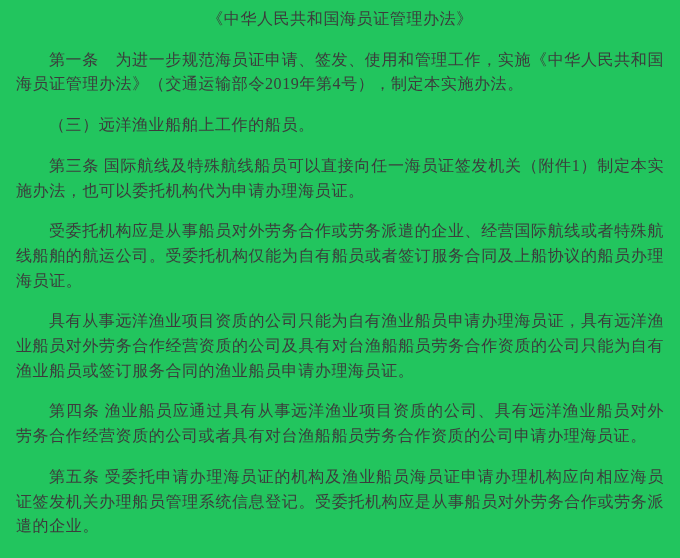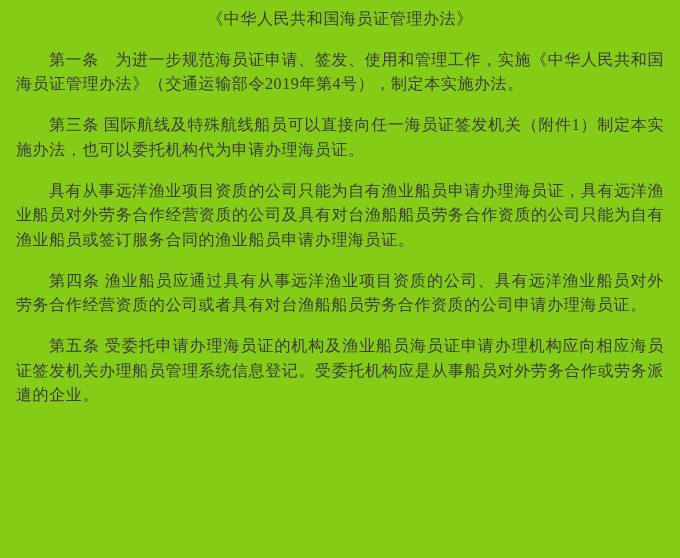--- a/index.html
+++ b/index.html
@@ -10,21 +10,21 @@
   body {
     width: 680px;
     height: 558px;
     overflow: hidden;
   }
   .doc {
     box-sizing: border-box;
     width: 680px;
     height: 558px;
     padding-top: 7px;
-    background: #84cc16;
+    background: #22c55e;
     color: #3c3c3c;
     font-family: "Liberation Serif", "DejaVu Serif", serif;
     font-size: 16px;
     line-height: 24.7px;
     letter-spacing: 0.6px;
     text-align: justify;
   }
   .doc-title-line {
     text-align: center;
     text-indent: 0;
@@ -37,17 +37,19 @@
     word-break: break-all;
     overflow-wrap: anywhere;
   }
 </style>
 </head>
 <body>
 
 <div class="doc">
   <div class="doc-title-line">《中华人民共和国海员证管理办法》</div>
   <p>第一条　为进一步规范海员证申请、签发、使用和管理工作，实施《中华人民共和国海员证管理办法》（交通运输部令2019年第4号），制定本实施办法。</p>
+  <p>（三）远洋渔业船舶上工作的船员。</p>
   <p>第三条 国际航线及特殊航线船员可以直接向任一海员证签发机关（附件1）制定本实施办法，也可以委托机构代为申请办理海员证。</p>
+  <p>受委托机构应是从事船员对外劳务合作或劳务派遣的企业、经营国际航线或者特殊航线船舶的航运公司。受委托机构仅能为自有船员或者签订服务合同及上船协议的船员办理海员证。</p>
   <p>具有从事远洋渔业项目资质的公司只能为自有渔业船员申请办理海员证，具有远洋渔业船员对外劳务合作经营资质的公司及具有对台渔船船员劳务合作资质的公司只能为自有渔业船员或签订服务合同的渔业船员申请办理海员证。</p>
   <p>第四条 渔业船员应通过具有从事远洋渔业项目资质的公司、具有远洋渔业船员对外劳务合作经营资质的公司或者具有对台渔船船员劳务合作资质的公司申请办理海员证。</p>
   <p>第五条 受委托申请办理海员证的机构及渔业船员海员证申请办理机构应向相应海员证签发机关办理船员管理系统信息登记。受委托机构应是从事船员对外劳务合作或劳务派遣的企业。</p>
 </div>
 
 </body></html>

